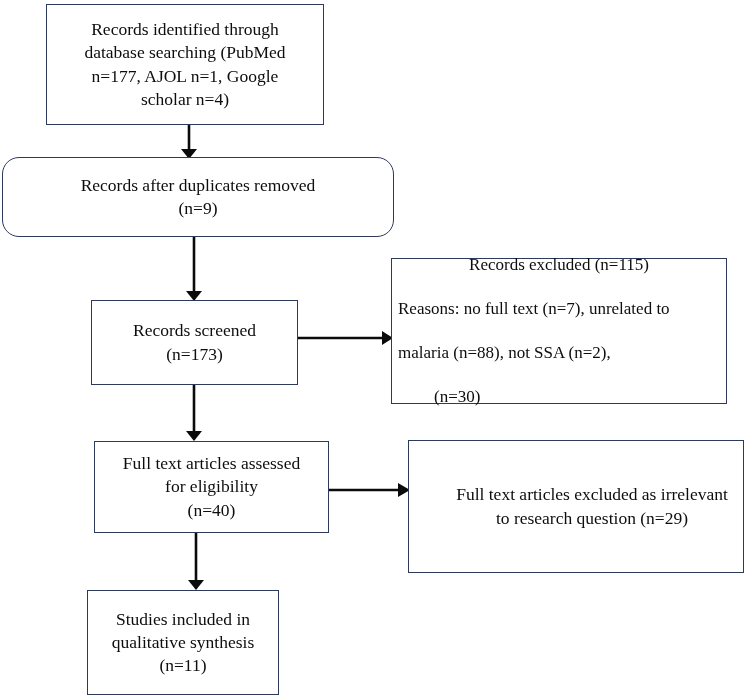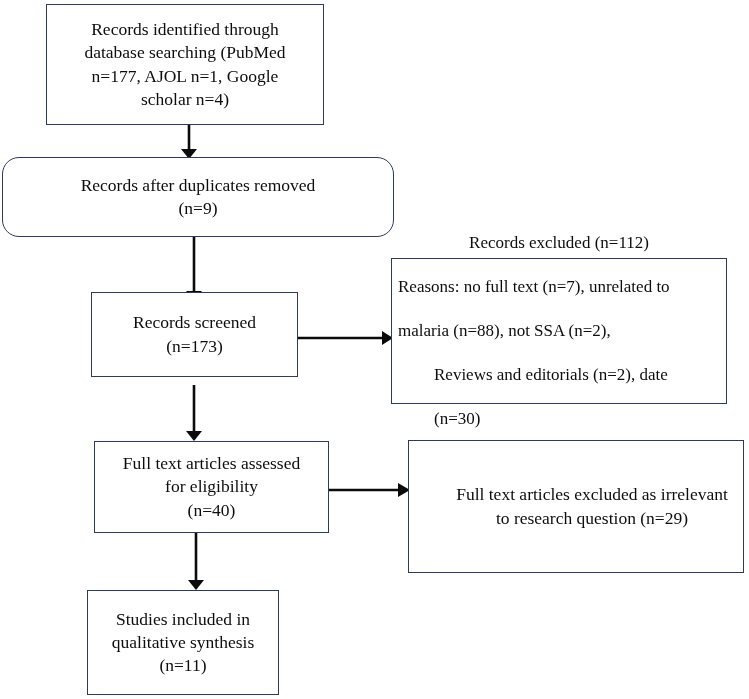--- a/index.html
+++ b/index.html
@@ -36,21 +36,21 @@
     font-size: 17.5px;
     line-height: 1.32;
     color: #0d0d0d;
     text-align: center;
     white-space: pre-line;
   }
 
   
   #box-identified   { left: 46px;  top: 4px;   width: 278px; height: 121px; }
   #box-duplicates   { left: 2px;   top: 157px; width: 392px; height: 80px; border-radius: 17px;  }
-  #box-screened     { left: 91px;  top: 292px; width: 207px; height: 85px;  }
+  #box-screened     { left: 91px;  top: 300px; width: 207px; height: 85px;  }
   #box-excluded     { left: 391px; top: 258px; width: 336px; height: 146px; }
   #box-fulltext     { left: 94px;  top: 441px; width: 235px; height: 92px;  }
   #box-ftexcluded   { left: 408px; top: 440px; width: 336px; height: 133px; padding-left: 38px; }
   #box-included     { left: 87px;  top: 590px; width: 192px; height: 105px; justify-content: flex-end; }
 
   
   #box-excluded .ftext { text-align: left; font-size: 17px; line-height: 1.3; }
   #box-excluded .ln-center { display: block; text-align: center; }
   #box-excluded .ln-indent { display: block; padding-left: 36px; text-indent: -0px; }
   #box-excluded .ln-plain  { display: block; }
@@ -116,24 +116,23 @@
 (n=9)</div>
   </div>
 
   <div class="fbox" id="box-screened">
     <div class="ftext">Records screened
 (n=173)</div>
   </div>
 
   <div class="fbox" id="box-excluded">
     <div class="ftext">
-      <span class="ln-center">Records excluded (n=112)</span>
+      <span class="ln-center">Records excluded (n=115)</span>
       <span class="ln-plain">Reasons: no full text (n=7), unrelated to</span>
       <span class="ln-plain">malaria (n=88), not SSA (n=2),</span>
-      <span class="ln-indent">Reviews and editorials (n=2), date</span>
       <span class="ln-indent">(n=30)</span>
     </div>
   </div>
 
   <div class="fbox" id="box-fulltext">
     <div class="ftext">Full text articles assessed
 for eligibility
 (n=40)</div>
   </div>
 

